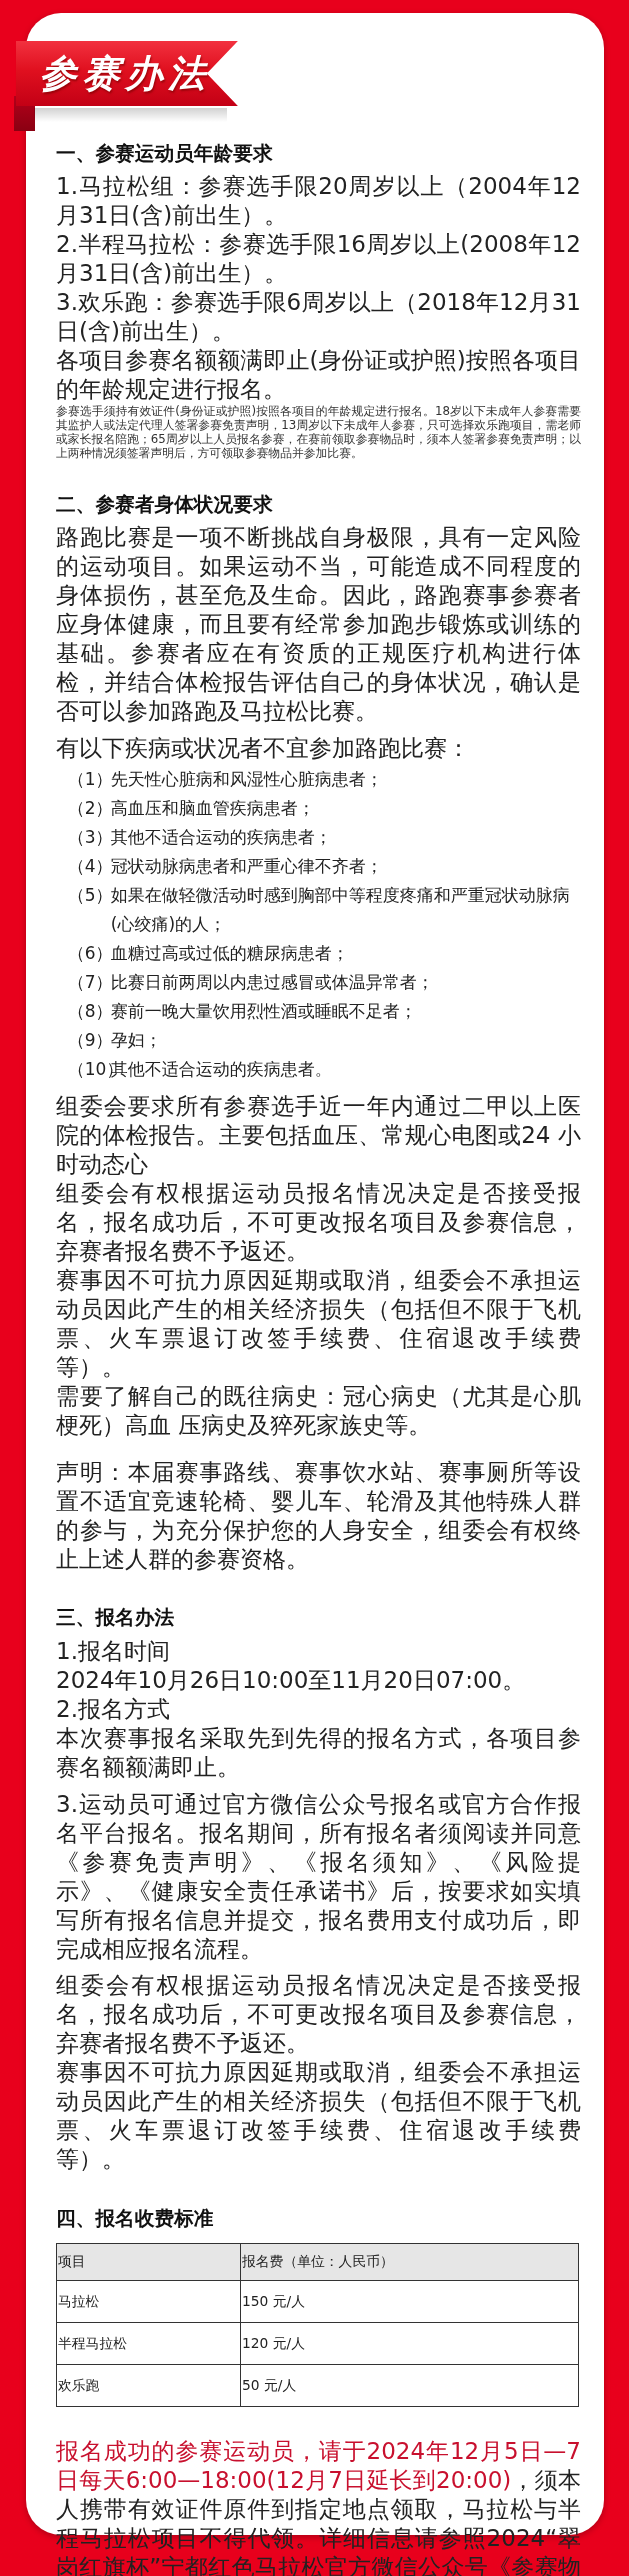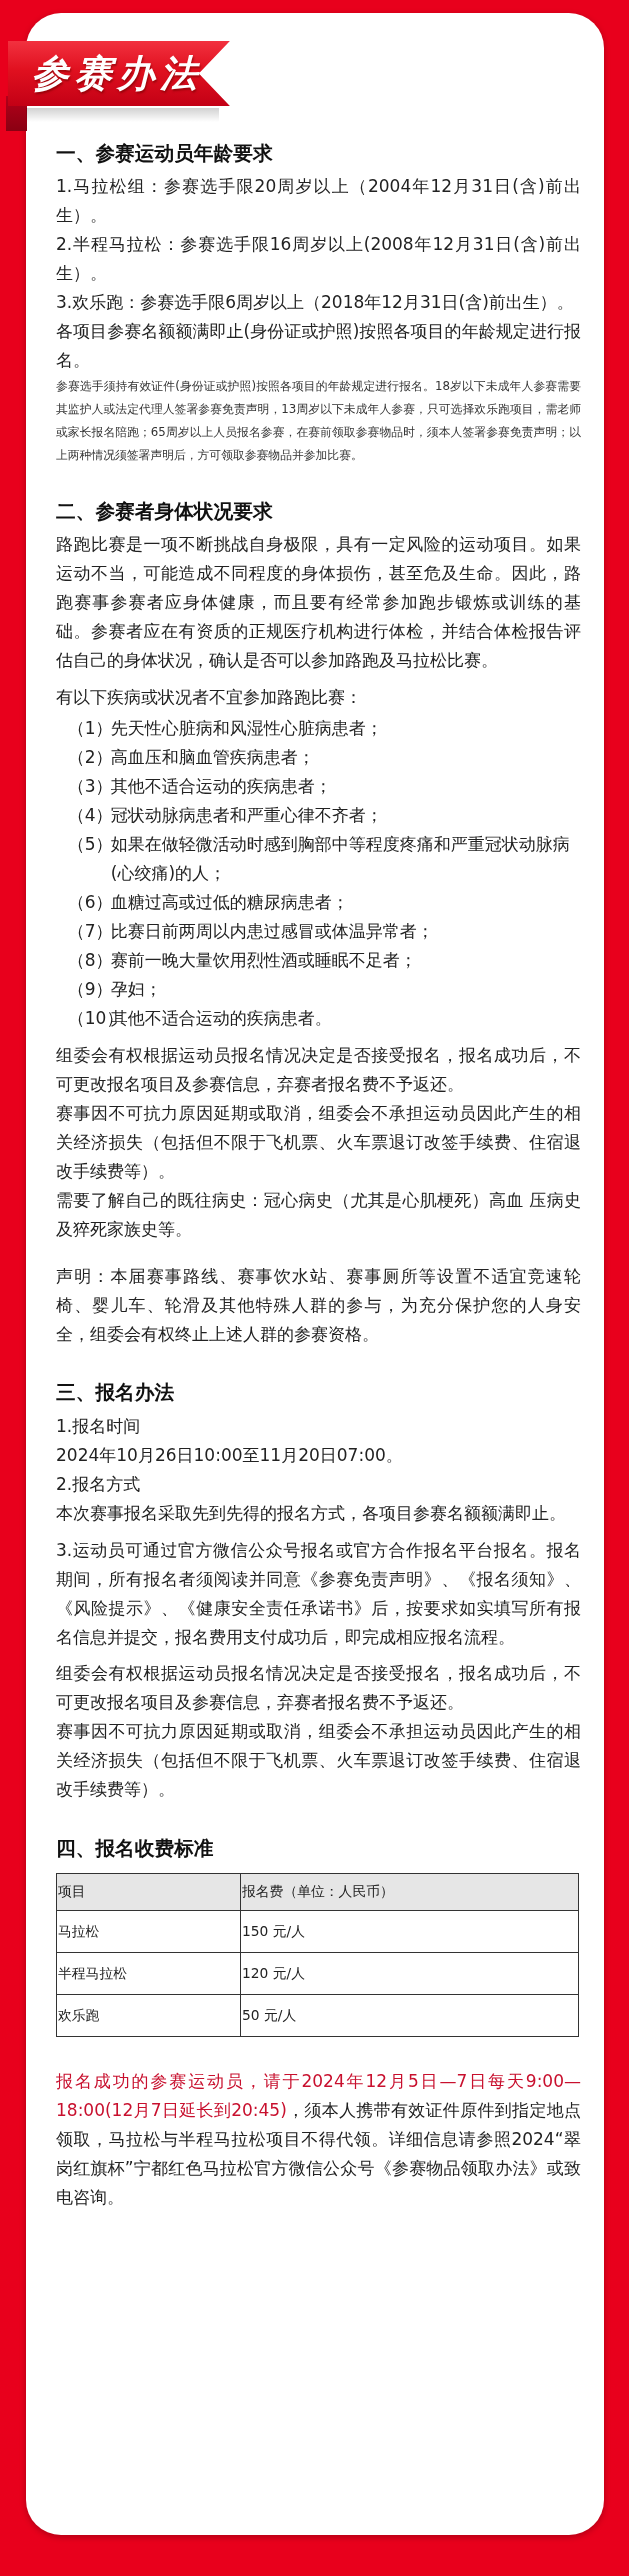--- a/index.html
+++ b/index.html
@@ -17,21 +17,21 @@
       left: 25.6px;
       top: 12.8px;
       width: 578px;
       height: 2522px;
       background: #ffffff;
       border-radius: 35px;
       box-shadow: 0 2px 5.9px rgba(0,0,0,0.25);
     }
     .ribbon-wrap {
       position: absolute;
-      left: 0;
+      left: 8px;
       top: 39px;
       width: 236px;
       height: 98px;
       z-index: 3;
     }
     .ribbon-tail {
       position: absolute;
       left: 5.9px;
       top: 57px;
       width: 21.6px;
@@ -76,35 +76,35 @@
     }
     .sec-title {
       font-weight: bold;
       font-size: 19.7px;
       color: #111;
       margin: 0 0 3.9px 0;
       line-height: 29.5px;
     }
     p.body {
       margin: 0;
-      font-size: 17px;
+      font-size: 23px;
       line-height: 29px;
       color: #222;
       text-align: justify;
     }
     .red { color: #c8102e; }
     .note-title {
       font-size: 11.8px;
       line-height: 21.6px;
       color: #333;
       margin-top: 13.8px;
     }
     .note-body {
       font-size: 11.8px;
-      line-height: 23px;
+      line-height: 14px;
       color: #333;
       margin: 0;
       text-align: justify;
     }
     ol.cond {
       list-style: none;
       padding: 0;
       margin: 2px 0 0 11.8px;
     }
     ol.cond li {
@@ -204,20 +204,21 @@
       <li>
           <span class="num">（9）</span>
           <span class="txt">孕妇；</span>
         </li>
       <li>
           <span class="num">（10）</span>
           <span class="txt">其他不适合运动的疾病患者。</span>
         </li>
     </ol>
     <div class="gap-s"></div>
+    <p class="body">组委会要求所有参赛选手近一年内通过二甲以上医院的体检报告。主要包括血压、常规心电图或24 小时动态心</p>
     <p class="body">组委会有权根据运动员报名情况决定是否接受报名，报名成功后，不可更改报名项目及参赛信息，弃赛者报名费不予返还。</p>
     <p class="body">赛事因不可抗力原因延期或取消，组委会不承担运动员因此产生的相关经济损失（包括但不限于飞机票、火车票退订改签手续费、住宿退改手续费等）。</p>
     <p class="body">需要了解自己的既往病史：冠心病史（尤其是心肌梗死）高血 压病史及猝死家族史等。</p>
     <div class="gap-m"></div>
     <p class="body">声明：本届赛事路线、赛事饮水站、赛事厕所等设置不适宜竞速轮椅、婴儿车、轮滑及其他特殊人群的参与，为充分保护您的人身安全，组委会有权终止上述人群的参赛资格。</p>
   </section>
 
   <div class="gap-l"></div>
 
   <section>
@@ -257,17 +258,17 @@
           <td class="c1">欢乐跑</td>
           <td>50 元/人</td>
         </tr>
       </tbody>
     </table>
   </section>
 
   <div class="gap-l"></div>
 
   <section>
-    <p class="body"><span class="red">报名成功的参赛运动员，请于2024年12月5日—7日每天9:00—18:00(12月7日延长到20:45)</span><span>，须本人携带有效证件原件到指定地点领取，马拉松与半程马拉松项目不得代领。详细信息请参照2024“翠岗红旗杯”宁都红色马拉松官方微信公众号《参赛物品领取办法》或致电咨询。</span></p>
+    <p class="body"><span class="red">报名成功的参赛运动员，请于2024年12月5日—7日每天6:00—18:00(12月7日延长到20:00)</span><span>，须本人携带有效证件原件到指定地点领取，马拉松与半程马拉松项目不得代领。详细信息请参照2024“翠岗红旗杯”宁都红色马拉松官方微信公众号《参赛物品领取办法》或致电咨询。</span></p>
   </section>
 
 </div>
 
 
 </body></html>

